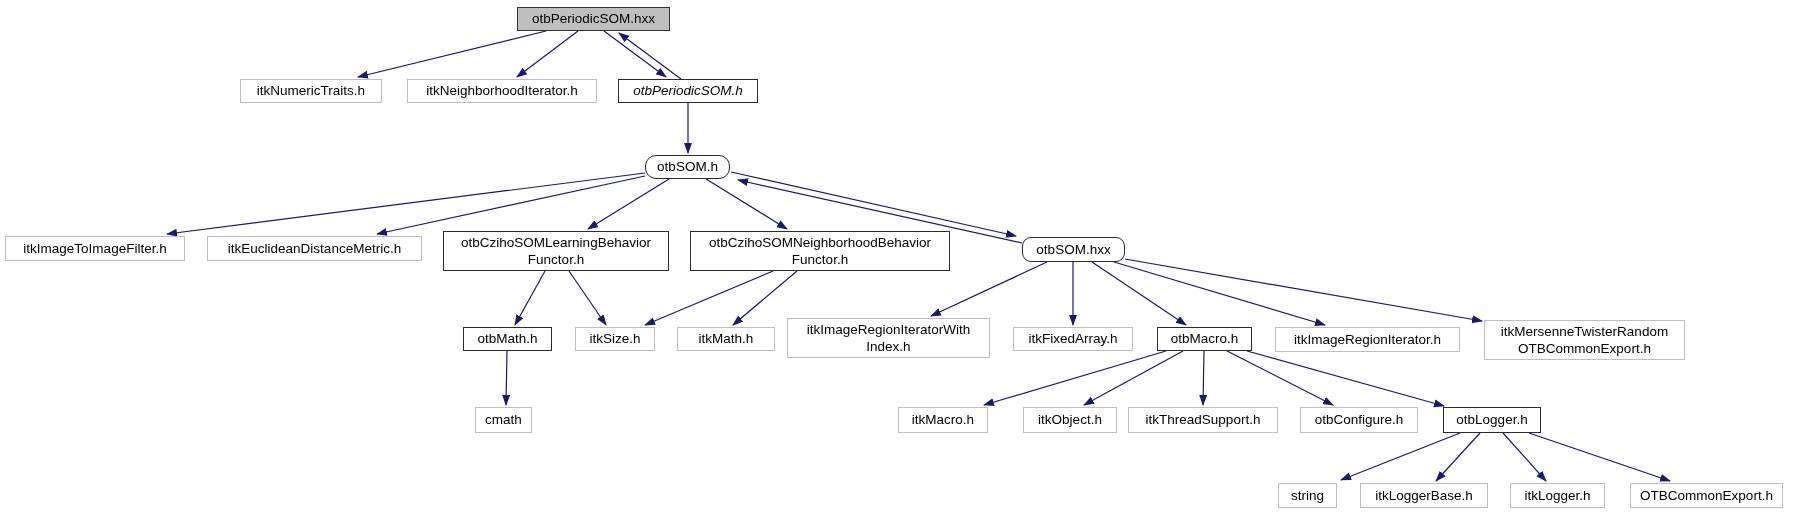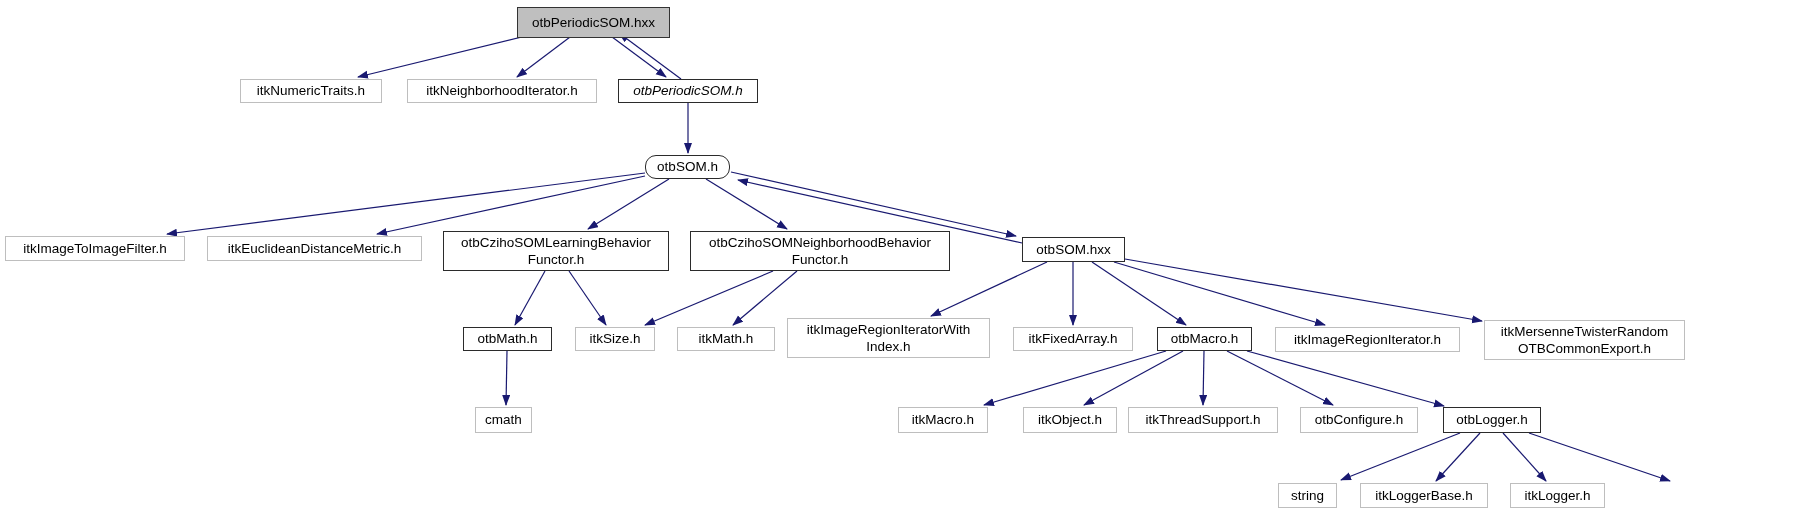--- a/index.html
+++ b/index.html
@@ -71,47 +71,48 @@
     <line x1="1183" y1="351" x2="1084" y2="405" marker-end="url(#arrow)"></line>
     <line x1="1204" y1="351" x2="1203" y2="405" marker-end="url(#arrow)"></line>
     <line x1="1227" y1="351" x2="1333" y2="405" marker-end="url(#arrow)"></line>
     <line x1="1247" y1="351" x2="1444" y2="406" marker-end="url(#arrow)"></line>
     <line x1="1460" y1="433" x2="1341" y2="480" marker-end="url(#arrow)"></line>
     <line x1="1480" y1="433" x2="1436" y2="481" marker-end="url(#arrow)"></line>
     <line x1="1503" y1="433" x2="1546" y2="481" marker-end="url(#arrow)"></line>
     <line x1="1529" y1="433" x2="1670" y2="481" marker-end="url(#arrow)"></line>
   </svg>
 
-  <div class="node root" style="left:517px;top:7px;width:153px;height:31px;">otbPeriodicSOM.hxx</div>
+  <div class="node root" style="left:517px;top:7px;width:153px;height:24px;">otbPeriodicSOM.hxx</div>
 
   <div class="node" style="left:240px;top:79px;width:142px;height:24px;">itkNumericTraits.h</div>
   <div class="node" style="left:407px;top:79px;width:190px;height:24px;">itkNeighborhoodIterator.h</div>
   <div class="node doc" style="left:618px;top:79px;width:140px;height:24px;font-style:italic;">otbPeriodicSOM.h</div>
 
   <div class="node doc" style="left:645px;top:155px;width:85px;height:24px;border-radius:11px;">otbSOM.h</div>
 
   <div class="node" style="left:5px;top:236px;width:180px;height:25px;">itkImageToImageFilter.h</div>
   <div class="node" style="left:207px;top:236px;width:215px;height:25px;">itkEuclideanDistanceMetric.h</div>
   <div class="node doc" style="left:443px;top:231px;width:226px;height:40px;">otbCzihoSOMLearningBehavior Functor.h</div>
   <div class="node doc" style="left:690px;top:231px;width:260px;height:40px;">otbCzihoSOMNeighborhoodBehavior Functor.h</div>
-  <div class="node doc" style="left:1022px;top:237px;width:103px;height:25px;">otbSOM.hxx</div>
+  <div class="node doc" style="left:1022px;top:237px;width:103px;height:25px;border-radius:9px;">otbSOM.hxx</div>
 
   <div class="node doc" style="left:463px;top:327px;width:89px;height:24px;">otbMath.h</div>
   <div class="node" style="left:575px;top:327px;width:80px;height:24px;">itkSize.h</div>
   <div class="node" style="left:677px;top:327px;width:98px;height:24px;">itkMath.h</div>
   <div class="node" style="left:787px;top:318px;width:203px;height:40px;">itkImageRegionIteratorWith Index.h</div>
   <div class="node" style="left:1013px;top:327px;width:120px;height:24px;">itkFixedArray.h</div>
   <div class="node doc" style="left:1157px;top:327px;width:95px;height:24px;">otbMacro.h</div>
   <div class="node" style="left:1275px;top:327px;width:185px;height:25px;">itkImageRegionIterator.h</div>
   <div class="node" style="left:1484px;top:320px;width:201px;height:40px;">itkMersenneTwisterRandom OTBCommonExport.h</div>
 
   <div class="node" style="left:475px;top:407px;width:57px;height:26px;">cmath</div>
   <div class="node" style="left:898px;top:407px;width:90px;height:26px;">itkMacro.h</div>
   <div class="node" style="left:1023px;top:407px;width:94px;height:26px;">itkObject.h</div>
   <div class="node" style="left:1128px;top:407px;width:150px;height:26px;">itkThreadSupport.h</div>
   <div class="node" style="left:1300px;top:407px;width:118px;height:26px;">otbConfigure.h</div>
   <div class="node doc" style="left:1443px;top:407px;width:98px;height:26px;">otbLogger.h</div>
 
   <div class="node" style="left:1278px;top:483px;width:59px;height:25px;">string</div>
   <div class="node" style="left:1360px;top:483px;width:128px;height:25px;">itkLoggerBase.h</div>
   <div class="node" style="left:1510px;top:483px;width:95px;height:25px;">itkLogger.h</div>
+  <div class="node" style="left:1630px;top:483px;width:153px;height:25px;">OTBCommonExport.h</div>
 
 </div>
 
 </body></html>

